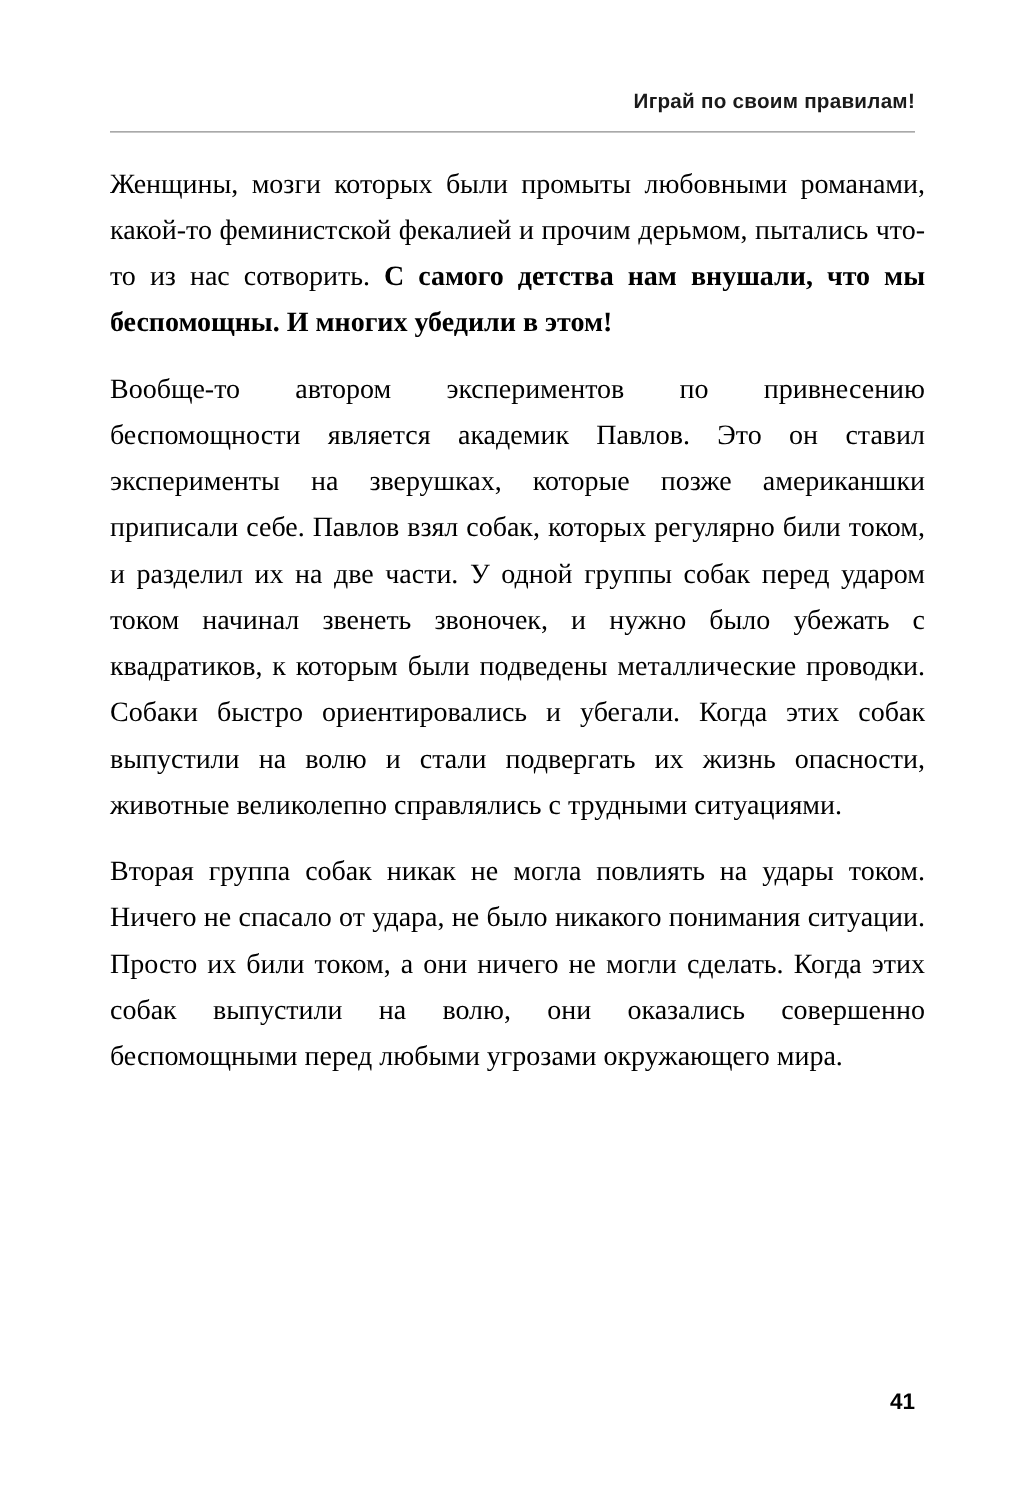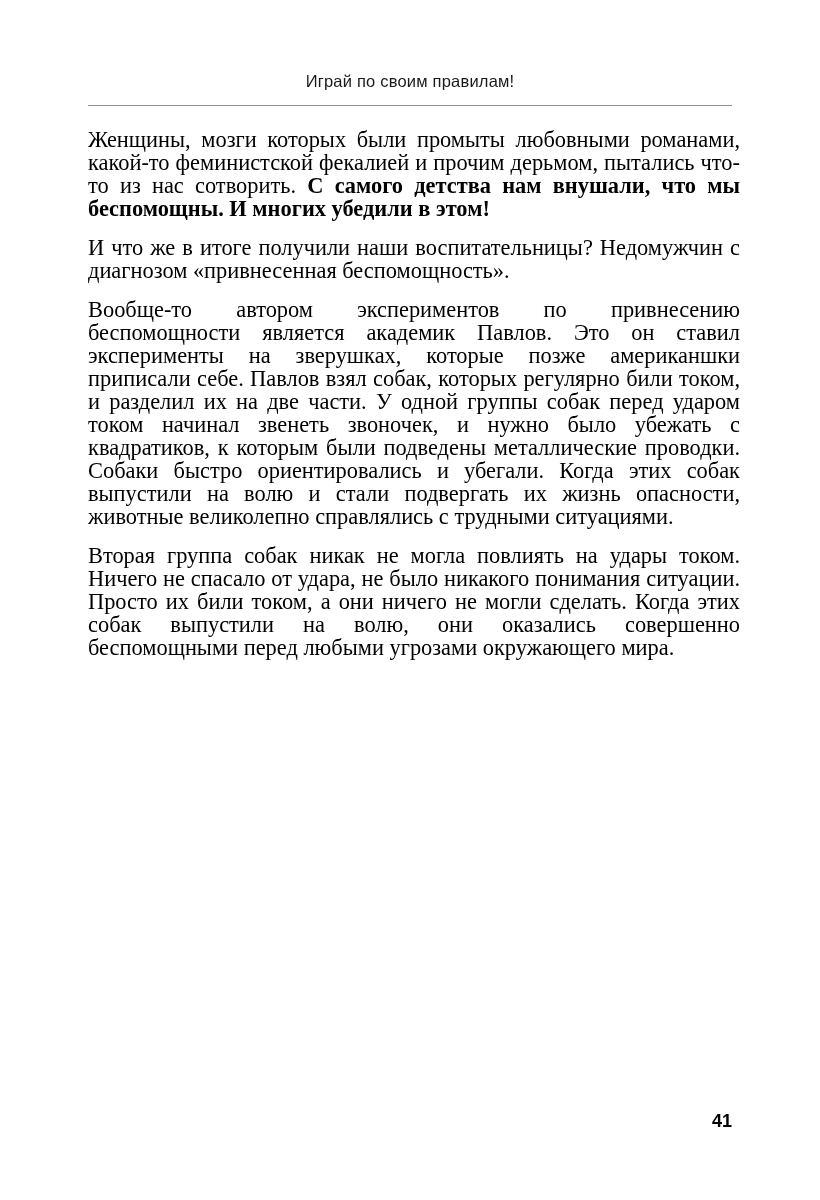--- a/index.html
+++ b/index.html
@@ -16,45 +16,45 @@
     box-sizing: border-box;
     font-family: "Liberation Serif", "DejaVu Serif", serif;
     color: #000000;
     overflow: hidden;
   }
   .running-head {
     position: absolute;
     top: 72px;
     left: 88px;
     right: 88px;
-    text-align: center;
+    text-align: right;
     font-family: "Liberation Sans", sans-serif;
     font-size: 16.5px;
-    font-weight: 400;
+    font-weight: 700;
     letter-spacing: 0.2px;
     color: #1a1a1a;
   }
   .head-rule {
     position: absolute;
     top: 105px;
     left: 88px;
     right: 88px;
     height: 1px;
     background: #8d8d8d;
   }
   .content {
     position: absolute;
     top: 128px;
     left: 88px;
     width: 652px;
   }
   p.para {
     margin: 0 0 16px 0;
     font-size: 22.4px;
-    line-height: 23px;
+    line-height: 37px;
     text-align: justify;
     text-justify: inter-word;
     hyphens: manual;
     color: #000;
   }
   p.para:last-child {
     margin-bottom: 0;
   }
   .bold {
     font-weight: 700;
@@ -75,21 +75,20 @@
 <div class="page">
 
   <div class="running-head">Играй по своим правилам!</div>
 
   <div class="head-rule"></div>
 
   <div class="content">
 
     <p class="para"><span>Женщины, мозги которых были промыты любовными романами, какой-то феминистской фекалией и прочим дерьмом, пытались что-то из нас сотворить. </span><span class="bold">С самого детства нам внушали, что мы беспомощны. И многих убедили в этом!</span></p>
 
-    <p class="para"><span>И что же в итоге получили наши воспитательницы? Недомужчин с диагнозом «привнесенная беспомощность».</span></p>
 
     <p class="para"><span>Вообще-то автором экспериментов по привнесению беспомощности является академик Павлов. Это он ставил эксперименты на зверушках, которые позже американшки приписали себе. Павлов взял собак, которых регулярно били током, и разделил их на две части. У одной группы собак перед ударом током начинал звенеть звоночек, и нужно было убежать с квадратиков, к которым были подведены металлические проводки. Собаки быстро ориентировались и убегали. Когда этих собак выпустили на волю и стали подвергать их жизнь опасности, животные великолепно справлялись с трудными ситуациями.</span></p>
 
     <p class="para"><span>Вторая группа собак никак не могла повлиять на удары током. Ничего не спасало от удара, не было никакого понимания ситуации. Просто их били током, а они ничего не могли сделать. Когда этих собак выпустили на волю, они оказались совершенно беспомощными перед любыми угрозами окружающего мира.</span></p>
 
 
   </div>
 
   <div class="folio">41</div>
 

